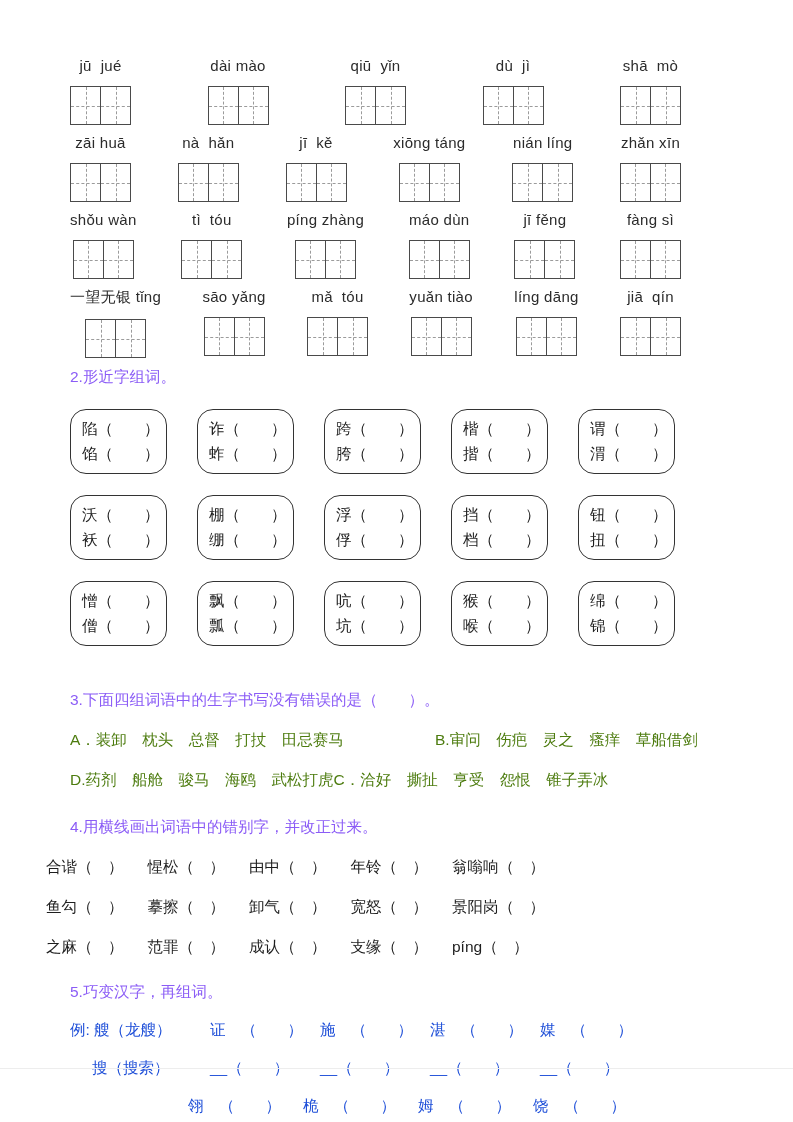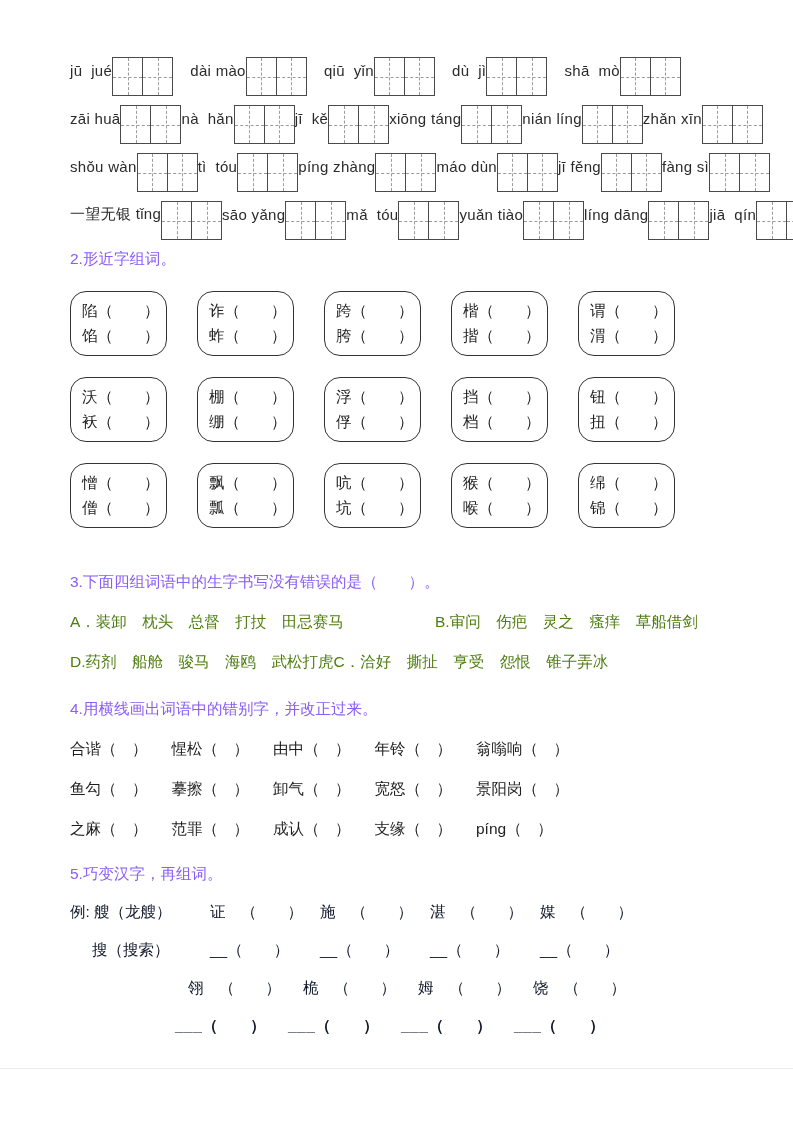--- a/index.html
+++ b/index.html
@@ -4,21 +4,21 @@
 <style>
   html,body { margin:0; padding:0; background:#ffffff; }
   .page {
     position:relative; width:793px; height:1122px; background:#ffffff;
     font-family:"Liberation Sans","DejaVu Sans",sans-serif; color:#222;
     overflow:hidden;
   }
   
   .sec1 { padding-top:57px; }
   .s1row { display:flex; justify-content:space-between; align-items:flex-start; margin:0 112px 9px 70px; }
-  .s1col { display:flex; flex-direction:row; align-items:center; }
+  .s1col { display:flex; flex-direction:column; align-items:center; }
   .pinyin { font-size:15px; color:#2b2b2b; white-space:pre; margin-bottom:12px; letter-spacing:0.3px; }
   .wgrid { display:flex; border:1.5px solid #4a4a4a; background:#fff; }
   .wcell { width:29px; height:37px; position:relative; }
   .wcell + .wcell { border-left:1.5px solid #4a4a4a; }
   .wcell::before { content:""; position:absolute; left:0; right:0; top:50%; border-top:1px dashed #9b9b9b; }
   .wcell::after  { content:""; position:absolute; top:0; bottom:0; left:50%; border-left:1px dashed #9b9b9b; }
   
   .sec-title { font-size:15.5px; color:#8b5cf6; margin-left:70px; white-space:pre; }
   #sec2-title { margin-top:5px; }
   #sec3-title { margin-top:44px; }
@@ -28,24 +28,24 @@
   .boxrow { display:flex; justify-content:space-between; margin:21px 118px 0 70px; }
   .pairbox { box-sizing:border-box; width:97px; height:65px; border:1.6px solid #333;
              border-radius:16px; display:flex; flex-direction:column; justify-content:center;
              padding-left:11px; row-gap:3px; background:#fff; }
   .pairline { font-size:15.5px; line-height:22px; color:#1e1e1e; white-space:pre; }
   
   .optrow { display:flex; margin:19px 0 0 70px; font-size:15.5px; color:#4d7c0f; }
   .opt { white-space:pre; }
   .optL { width:365px; }
   
-  .s4row { display:flex; gap:24px; margin:19px 0 0 70px; font-size:15.5px; color:#1e1e1e; }
+  .s4row { display:flex; gap:24px; margin:19px 0 0 46px; font-size:15.5px; color:#1e1e1e; }
   .s4item { white-space:pre; }
   
-  .s5row { display:flex; margin:17px 0 0 70px; font-size:15.5px; color:#0f172a; }
+  .s5row { display:flex; margin:17px 0 0 70px; font-size:15.5px; color:#1d4ed8; }
   .s5c0 { width:140px; white-space:pre; box-sizing:border-box; }
   .s5c0.indent { padding-left:22px; }
   .s5c { width:110px; white-space:pre; }
   .s5row.r3 { margin-left:188px; }
   .s5row.r3 .s5c { width:115px; }
   .s5row.r4 { margin-left:175px; }
   .s5row.r4 .s5c { width:113px; font-weight:bold; letter-spacing:0.5px; }
   
   .fold-line { position:absolute; left:0; top:1068px; width:793px; border-top:1px solid #ededed; }
 </style>

